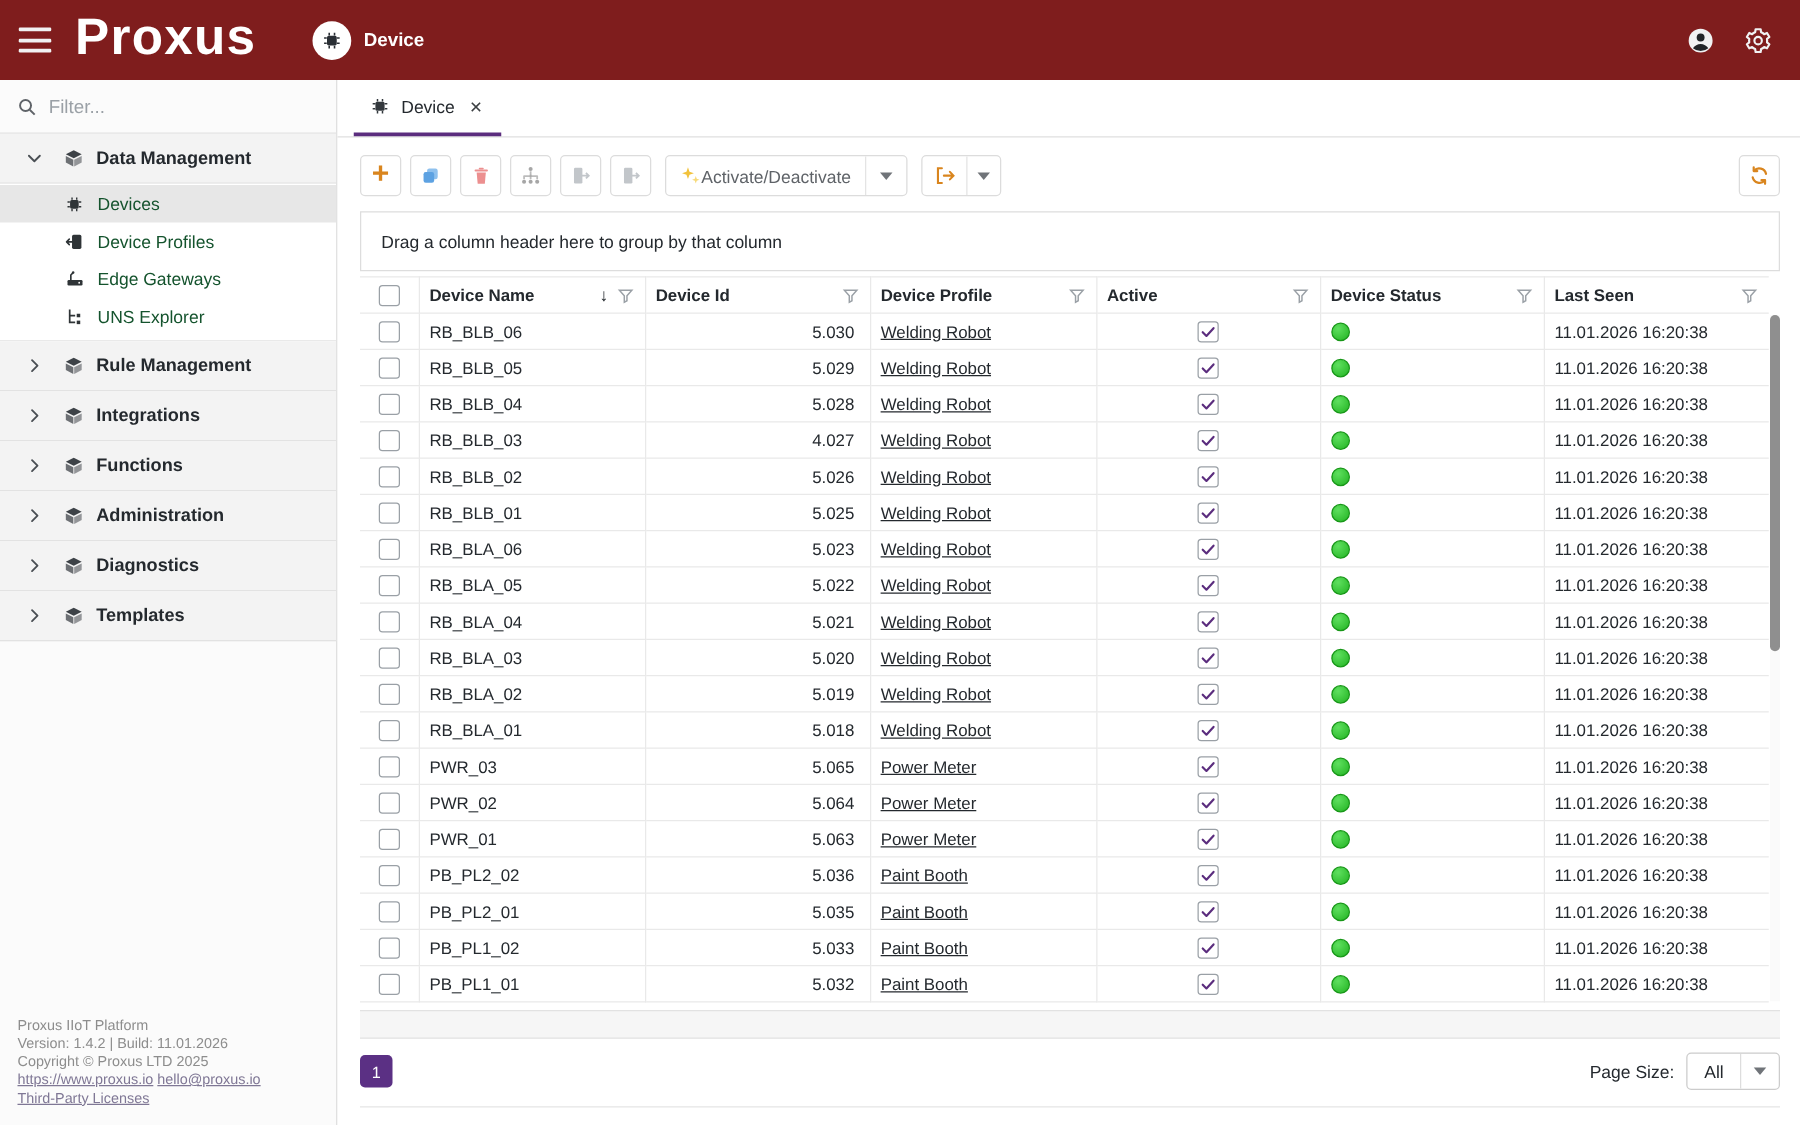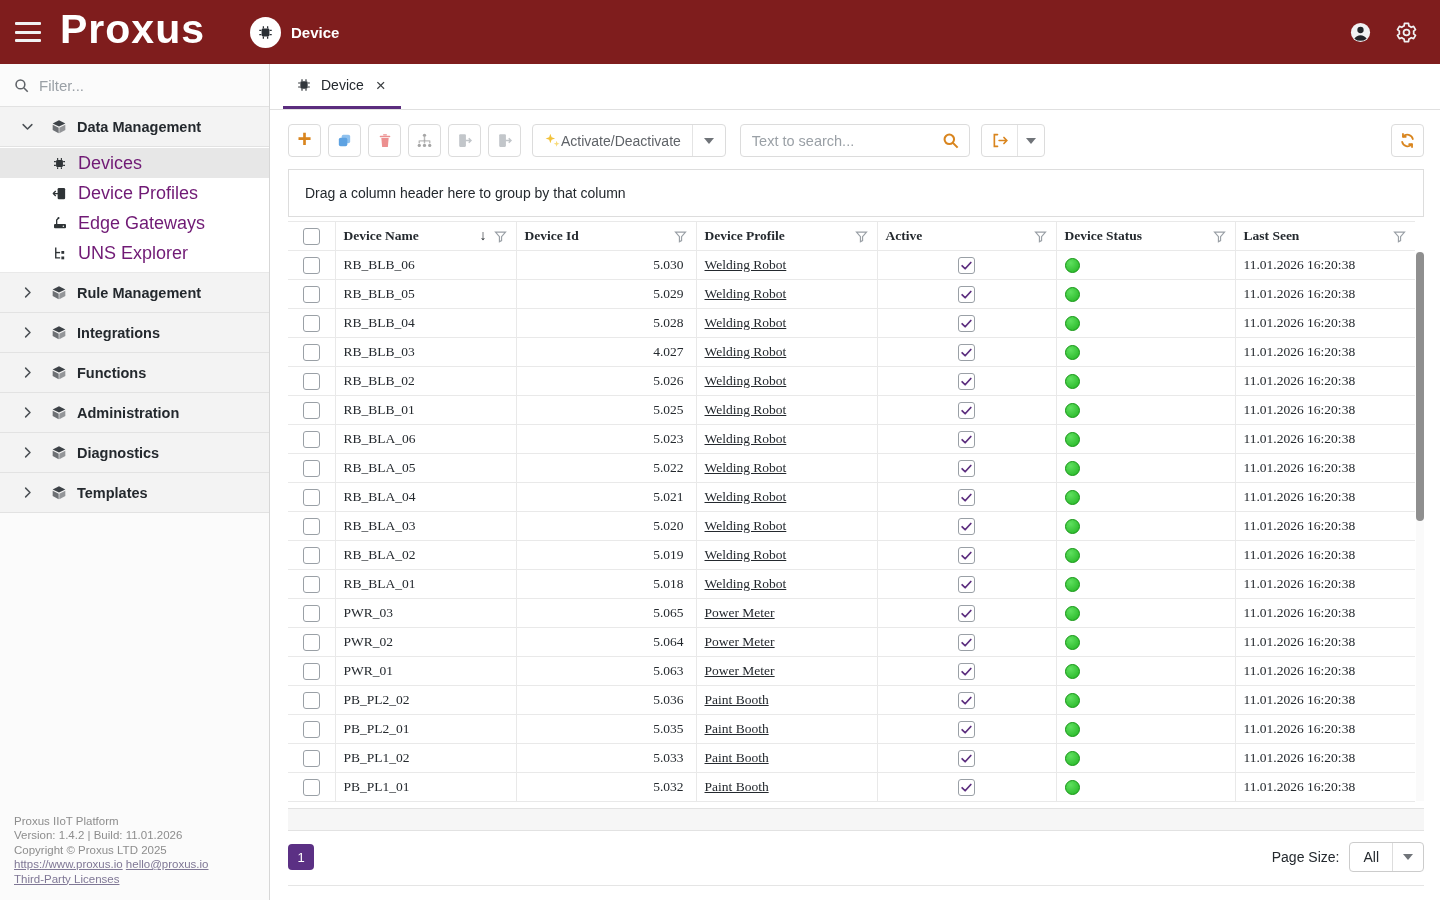--- a/index.html
+++ b/index.html
@@ -27,21 +27,21 @@
   .filter-input::placeholder { color:#9aa0a6; }
   .nav { flex:1; overflow:hidden; }
   .group-row { height:40px; display:flex; align-items:center; background:#f3f3f3; border-bottom:1px solid #e2e2e2; cursor:pointer; }
   .group-row .chev { margin-left:20px; width:16px; display:flex; color:#4a4f54; }
   .group-row .g-icon { margin-left:15px; width:17px; display:flex; color:#33383d; }
   .group-row .g-label { margin-left:9px; font-size:14.5px; font-weight:bold; color:#24292e; }
   .sub-items { background:#fff; padding:1px 0 4px; border-bottom:1px solid #e9e9e9; }
   .item-row { height:30px; display:flex; align-items:center; cursor:pointer; }
   .item-row.selected { background:#e7e7e7; }
   .item-row .i-icon { margin-left:52px; width:16px; display:flex; color:#2f3437; }
-  .item-row .i-label { margin-left:10px; font-size:18px; color:#701a75; }
+  .item-row .i-label { margin-left:10px; font-size:14px; color:#14532d; }
   .sidebar-footer { padding:8px 14px 14px; font-size:11.5px; color:#8d8d8d; line-height:1.26; }
   .sidebar-footer a { color:#7f7795; text-decoration:underline; cursor:pointer; }
 
   
   .main { flex:1; min-width:0; display:flex; flex-direction:column; background:#fff; }
   .tabbar { height:46px; min-height:46px; border-bottom:1px solid #e0e0e0; display:flex; }
   .tab { margin-left:13px; display:flex; align-items:center; gap:9px; padding:0 15px 0 13px; border-bottom:3px solid #5b2d7e; cursor:pointer; }
   .tab .t-icon { display:flex; color:#33383d; }
   .tab .t-label { font-size:14px; color:#24292e; }
   .tab .t-close { font-size:17px; color:#3c4043; line-height:1; margin-left:3px; cursor:pointer; }
@@ -58,21 +58,21 @@
   .searchbox { display:flex; align-items:center; height:33px; width:230px; border:1px solid #dcdcdc; border-radius:4px; padding:0 9px 0 11px; margin-left:7px; background:#fff; }
   .searchbox input { flex:1; border:none; outline:none; font-size:14.5px; color:#333; background:transparent; min-width:0; }
   .searchbox input::placeholder { color:#9aa0a6; }
   .refresh-wrap { margin-left:auto; }
 
   
   .group-panel { margin:0 16px 0 18px; height:48px; border:1px solid #ddd; border-radius:0; display:flex; align-items:center; padding-left:16px; font-size:14px; color:#24292e; }
 
   
   .table-wrap { margin:4px 16px 0 18px; position:relative; padding-right:9px; }
-  table { width:100%; border-collapse:collapse; table-layout:fixed;font-family:Liberation Serif, serif; }
+  table { width:100%; border-collapse:collapse; table-layout:fixed; }
   th, td { height:29px; padding:0 8px; border-bottom:1px solid #e9e9e9; border-right:1px solid #e9e9e9; font-size:13.5px; color:#24292e; overflow:hidden; white-space:nowrap; }
   th:last-child, td:last-child { border-right:none; }
   th { border-top:1px solid #e9e9e9; text-align:left; font-weight:bold; }
   th .hwrap { display:flex; align-items:center; gap:6px; }
   th .hlabel { flex:1; }
   th .sort-arrow { font-weight:bold; color:#24292e; font-size:14px; }
   td.c-center, th.c-center { text-align:center; }
   td.c-right { text-align:right; padding-right:12px; }
   .cb { width:17px; height:17px; border:1.5px solid #9aa0a6; border-radius:3px; background:#fff; display:inline-flex; align-items:center; justify-content:center; vertical-align:middle; cursor:pointer; }
   .cb svg { display:none; }
@@ -360,27 +360,20 @@
         <div class="seg">
           <svg width="17" height="17" viewBox="0 0 24 24">
               <path fill="#f2c23c" d="M9 2.5l1.7 5 5 1.7-5 1.7-1.7 5-1.7-5-5-1.7 5-1.7 1.7-5z"></path>
               <path fill="#f7da7a" d="M17.8 12.5l1.1 3.1 3.1 1.1-3.1 1.1-1.1 3.1-1.1-3.1-3.1-1.1 3.1-1.1 1.1-3.1z"></path>
             </svg>
           <span class="activate-label">Activate/Deactivate</span>
         </div>
         <div class="seg">
             <span class="caret"></span>
           </div>
-      </div>
-      <div class="searchbox">
-        <input placeholder="Text to search..." style="">
-        <svg width="19" height="19" viewBox="0 0 24 24" fill="none" stroke="#d9851e" stroke-width="2.6">
-            <circle cx="10.5" cy="10.5" r="6"></circle>
-            <path d="M15 15l6 6"></path>
-          </svg>
       </div>
       <div class="split" style="margin-left:4px;">
         <div class="seg" style="padding:0 8px;">
           <svg width="19" height="19" viewBox="0 0 24 24" fill="none" stroke="#d9851e" stroke-width="2.1" stroke-linecap="round">
               <path d="M9.5 4.5H5.5v15h4"></path>
               <path d="M11.5 12h9.5M17.6 8.2l3.6 3.8-3.6 3.8"></path>
             </svg>
         </div>
         <div class="seg" style="padding:0 8px;">
             <span class="caret"></span>

